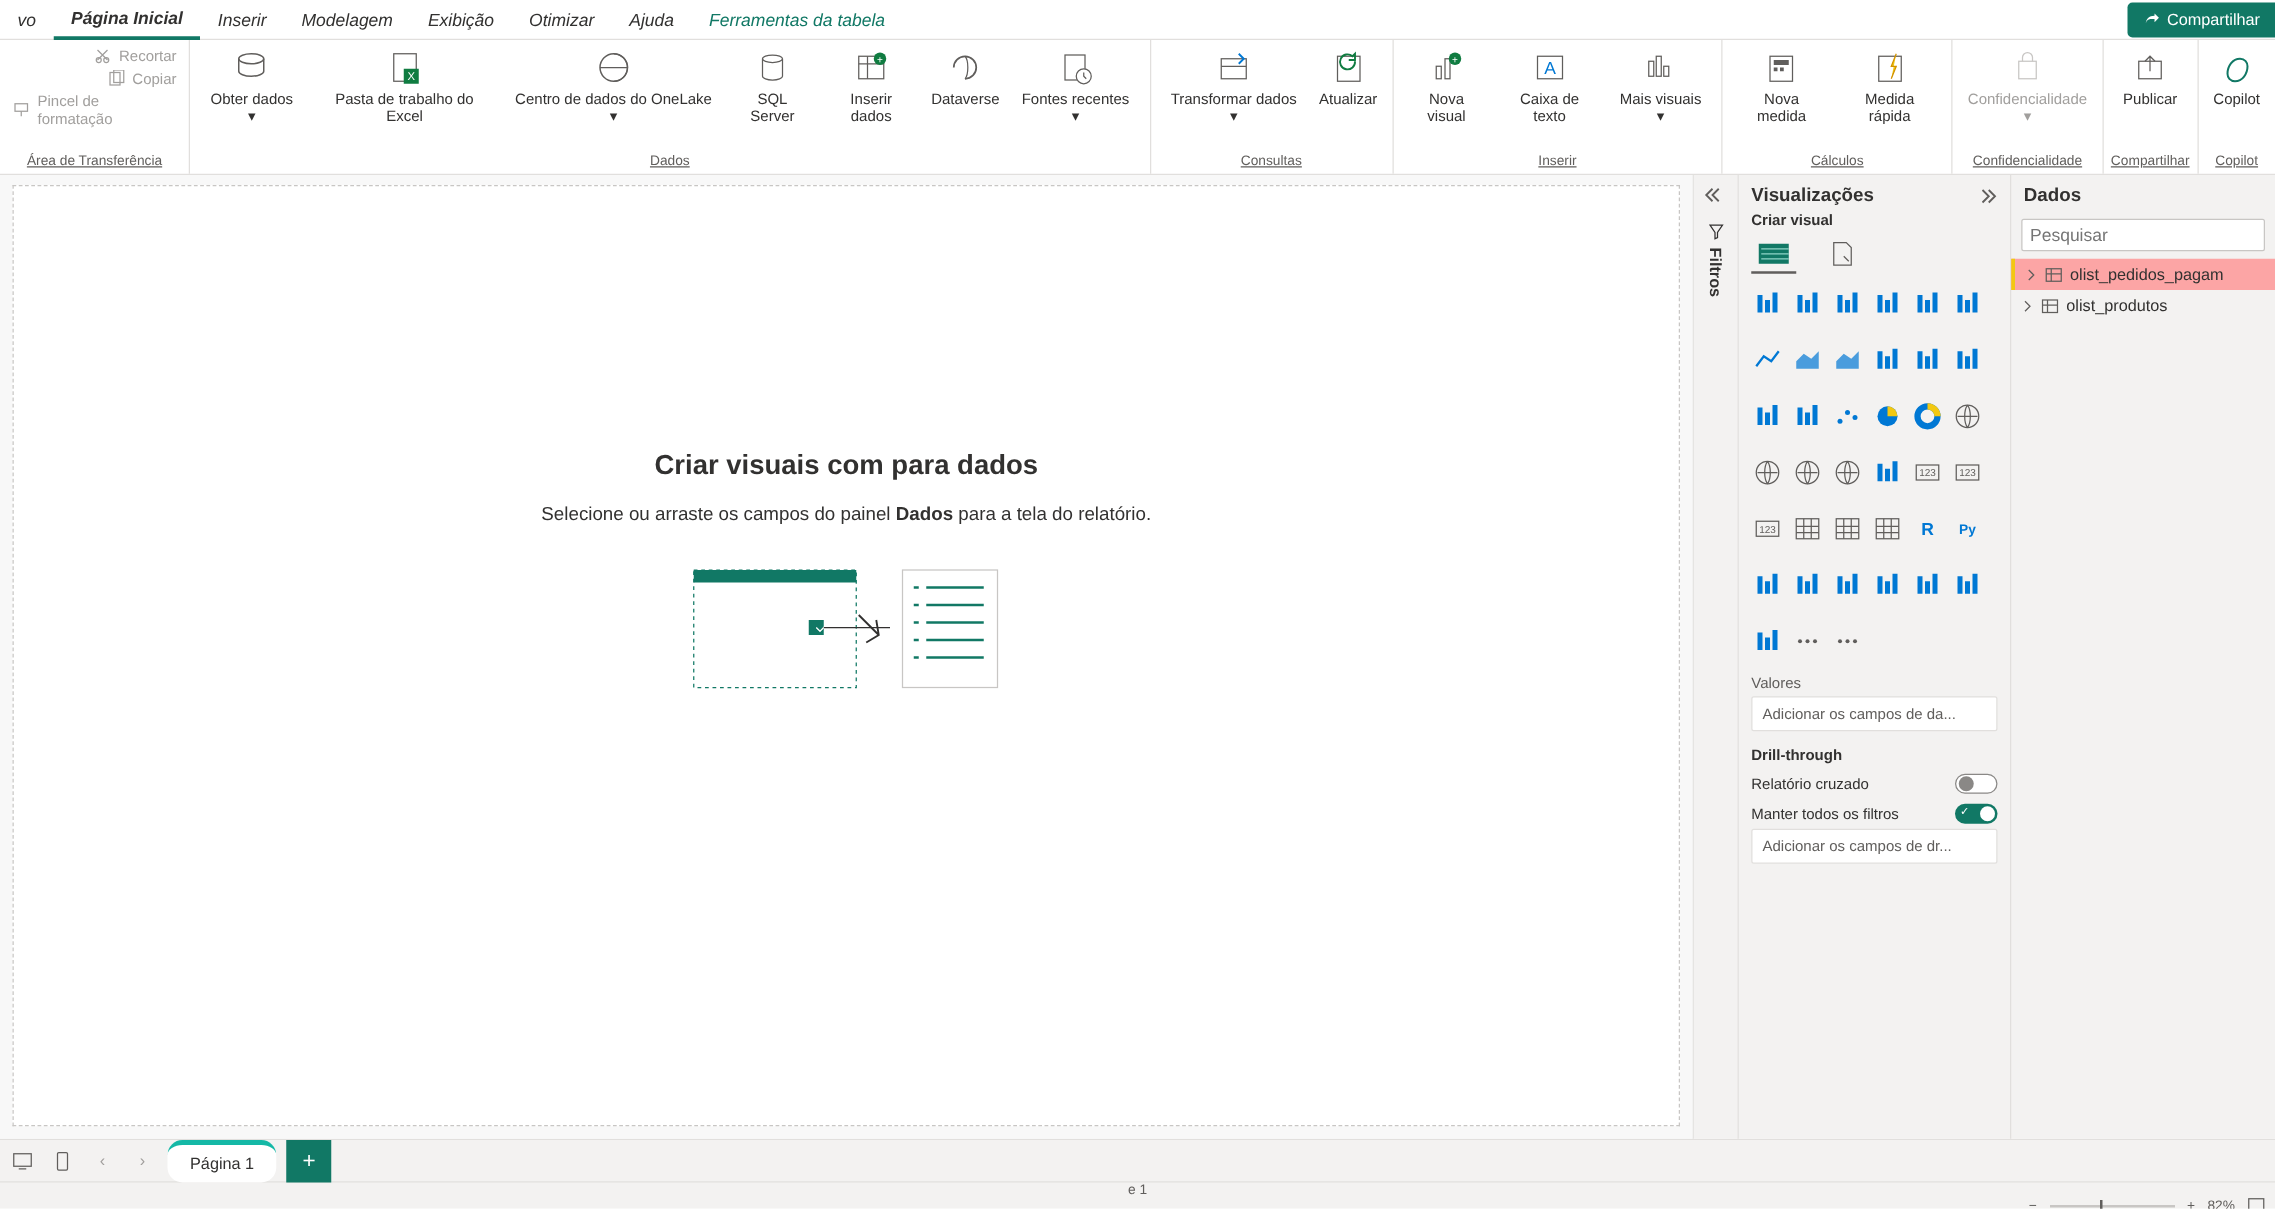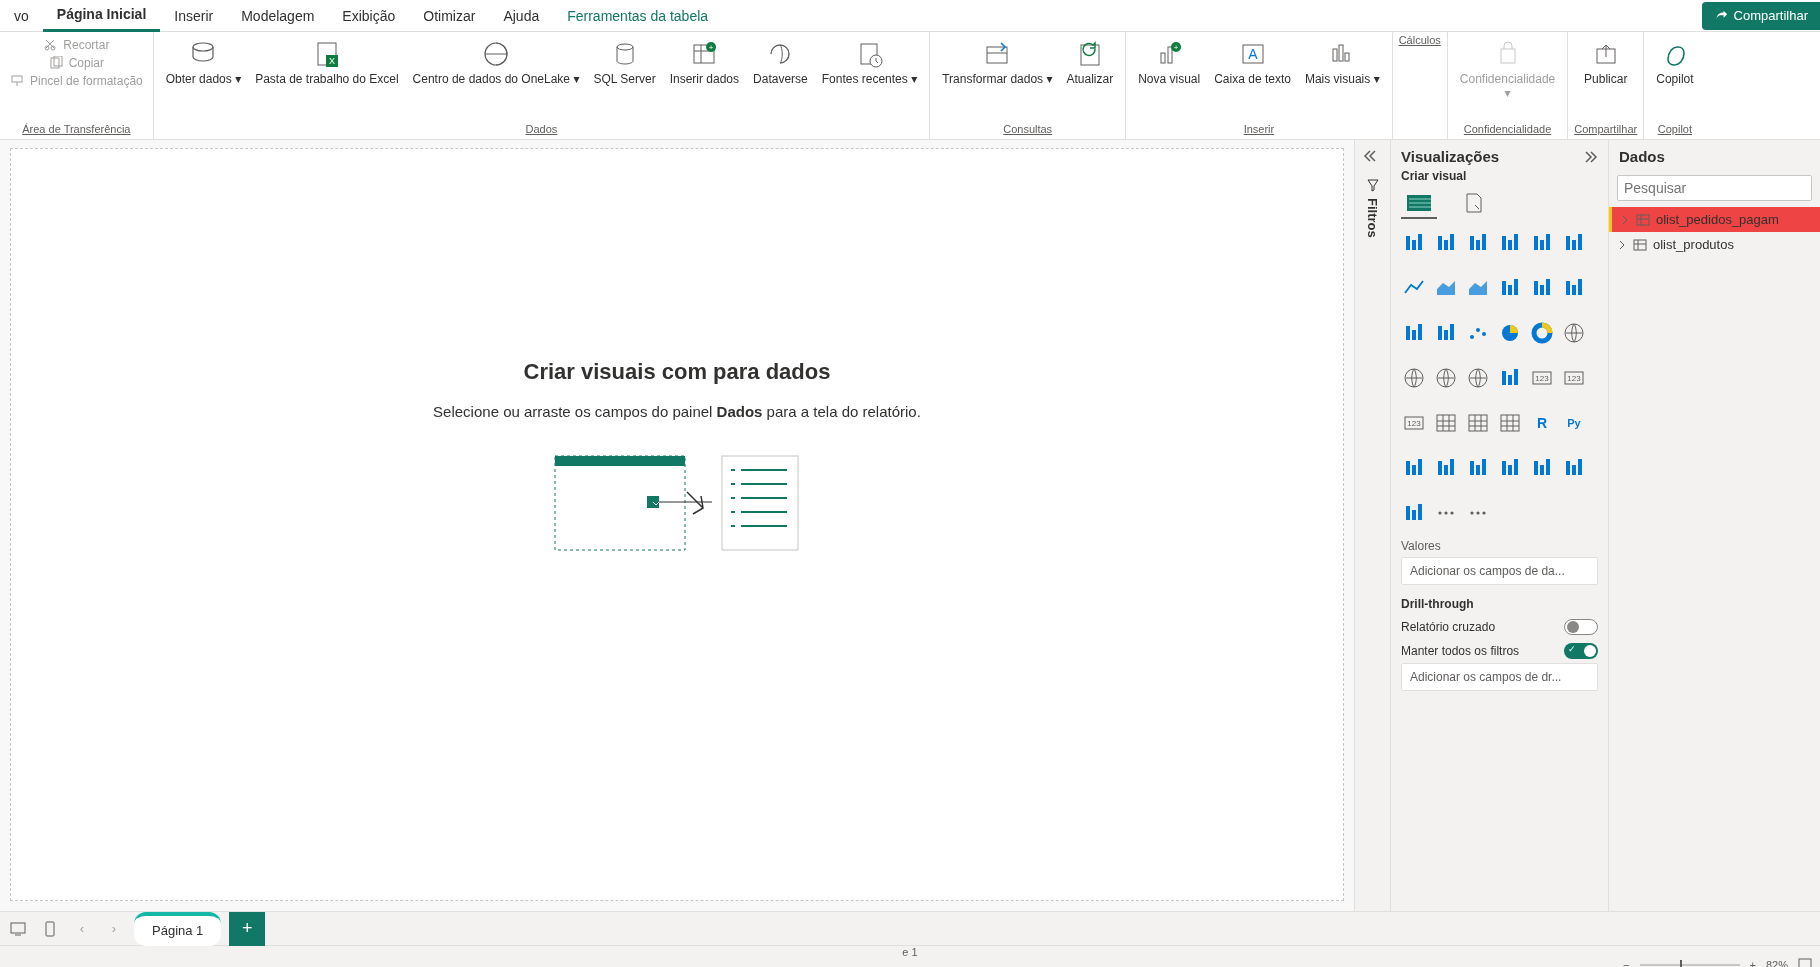--- a/index.html
+++ b/index.html
@@ -1,34 +1,34 @@
 <!DOCTYPE html>
 <html><head>
 <meta charset="utf-8">
 <style>
 * { box-sizing: border-box; margin: 0; padding: 0; font-family: "Segoe UI", sans-serif; }
 body { width: 1820px; height: 967px; background: #fff; overflow: hidden; font-size: 13px; color: #323130; }
 
 
 .tabs { display: flex; align-items: center; height: 32px; border-bottom: 1px solid #e1dfdd; }
-.tab { padding: 0 14px; height: 32px; display: flex; align-items: center; cursor: pointer; font-size: 14px; color: #323130; }
+.tab { padding: 0 14px; height: 32px; display: flex; align-items: center; cursor: pointer; font-size: 14px; color: #323130; font-style: italic; }
 .tab.active { font-weight: 600; border-bottom: 3px solid #117865; color: #323130; }
 .tab.context { color: #117865; }
 .share-btn { margin-left: auto; background: #117865; color: #fff; padding: 4px 12px; border-radius: 4px 0 0 4px; display: flex; align-items: center; gap: 6px; font-size: 13px; height: 28px; margin-right: 0; }
 
 
 .ribbon { display: flex; height: 108px; border-bottom: 1px solid #e1dfdd; background: #fff; }
 .group { display: flex; flex-direction: column; align-items: center; padding: 2px 6px 2px 6px; border-right: 1px solid #e1dfdd; }
 .group-items { display: flex; align-items: flex-start; flex: 1; gap: 2px; }
 .group-label { font-size: 11px; color: #605e5c; text-align: center; padding-bottom: 2px; text-decoration: underline; }
 .ritem { display: flex; flex-direction: column; align-items: center; justify-content: flex-start; padding: 4px 6px; cursor: pointer; text-align: center; font-size: 12px; color: #323130; min-width: 48px; }
 .ritem.disabled { color: #a19f9d; }
 .ritem .ricon { width: 32px; height: 32px; margin-bottom: 2px; display: flex; align-items: center; justify-content: center; }
 .ritem .rlabel { line-height: 14px; }
-.clip-list { display: flex; flex-direction: column; align-items: center; gap: 4px; padding: 4px 4px; }
+.clip-list { display: flex; flex-direction: column; align-items: flex-end; gap: 4px; padding: 4px 4px; }
 .clip-row { display: flex; align-items: center; gap: 6px; font-size: 12px; color: #a19f9d; cursor: pointer; }
 .clip-row svg { flex-shrink: 0; }
 
 
 .workspace { display: flex; height: calc(967px - 32px - 108px - 34px - 22px); }
 .canvas-wrap { flex: 1; position: relative; background: #f8f8f8; overflow: hidden; }
 .canvas { position: absolute; left: 10px; top: 8px; right: 10px; bottom: 10px; background: #fff; border: 1px dashed #c8c6c4; }
 .canvas-msg { position: absolute; top: 210px; left: 50%; transform: translateX(-50%); text-align: center; width: 700px; }
 .canvas-msg h2 { font-size: 22px; font-weight: 600; margin-bottom: 18px; }
 .canvas-msg p { font-size: 15px; color: #323130; }
@@ -57,21 +57,21 @@
 .toggle.off::after { content:""; position:absolute; left:2px; top:1px; width:12px; height:12px; background:#8a8886; border-radius:50%; }
 .toggle.on { background: #117865; }
 .toggle.on::after { content:"✓"; color:#fff; font-size:9px; position:absolute; left:4px; top:1px; }
 .toggle.on::before { content:""; position:absolute; right:2px; top:2px; width:12px; height:12px; background:#fff; border-radius:50%; }
 
 
 .data-pane { width: 212px; background: #f3f2f1; border-left: 1px solid #e1dfdd; display: flex; flex-direction: column; }
 .search-box { margin: 6px 8px; background: #fff; border: 1px solid #c8c6c4; border-radius: 2px; display: flex; align-items: center; padding: 4px 6px; }
 .search-box input { border: none; outline: none; flex: 1; font-size: 14px; background: transparent; }
 .field-item { display: flex; align-items: center; gap: 6px; padding: 5px 8px; font-size: 13px; cursor: pointer; overflow:hidden; }
-.field-item.selected { border-left: 3px solid #f2c811; background:#ef4444; }
+.field-item.selected { border-left: 3px solid #f2c811; background:#fca5a5; }
 .field-item .tname { overflow:hidden; text-overflow:ellipsis; white-space:nowrap; }
 
 
 .pagebar { height: 34px; background: #f3f2f1; border-top: 1px solid #e1dfdd; display: flex; align-items: center; gap: 8px; padding: 0 6px; }
 .pagebar .pview { width: 24px; height: 24px; display:flex; align-items:center; justify-content:center; cursor:pointer; }
 .page-tab { padding: 0 18px; height: 34px; display: flex; align-items: center; background: #fff; border-top: 4px solid #14b8a6; font-size: 13px; cursor:pointer;border-radius:12px; }
 .page-add { width: 36px; height: 34px; background: #117865; color: #fff; display: flex; align-items: center; justify-content: center; font-size: 18px; cursor: pointer; }
 
 
 .statusbar { height: 22px; background: #f3f2f1; border-top: 1px solid #e1dfdd; display: flex; align-items: center; font-size: 11px; color: #605e5c; padding: 0 8px; flex-direction: column; }
@@ -259,20 +259,42 @@
               <rect x="18" y="14" width="4" height="8" fill="none" stroke="#605e5c"></rect>
             </svg>
           </div>
           <div class="rlabel"><span>Mais visuais</span> <span>▾</span></div>
         </div>
     </div>
     <div class="group-label">Inserir</div>
   </div>
 
   <div class="group">
+    <div class="group-items">
+      <div class="ritem">
+          <div class="ricon">
+            <svg width="30" height="30">
+              <rect x="6" y="6" width="18" height="20" fill="none" stroke="#605e5c"></rect>
+              <rect x="9" y="9" width="12" height="4" fill="#605e5c"></rect>
+              <rect x="9" y="15" width="3" height="3" fill="#605e5c"></rect>
+              <rect x="14" y="15" width="3" height="3" fill="#605e5c"></rect>
+            </svg>
+          </div>
+          <div class="rlabel">Nova medida</div>
+        </div>
+      <div class="ritem">
+          <div class="ricon">
+            <svg width="30" height="30">
+              <rect x="6" y="6" width="18" height="20" fill="none" stroke="#605e5c"></rect>
+              <path d="M20 4l-4 10h4l-4 10" fill="#f2c811" stroke="#d29200"></path>
+            </svg>
+          </div>
+          <div class="rlabel">Medida rápida</div>
+        </div>
+    </div>
     <div class="group-label">Cálculos</div>
   </div>
 
   <div class="group">
     <div class="group-items">
       <div class="ritem disabled">
           <div class="ricon">
             <svg width="30" height="30">
               <rect x="8" y="10" width="14" height="14" fill="none" stroke="#c8c6c4"></rect>
               <path d="M11 10V7a4 4 0 018 0v3" fill="none" stroke="#c8c6c4"></path>

